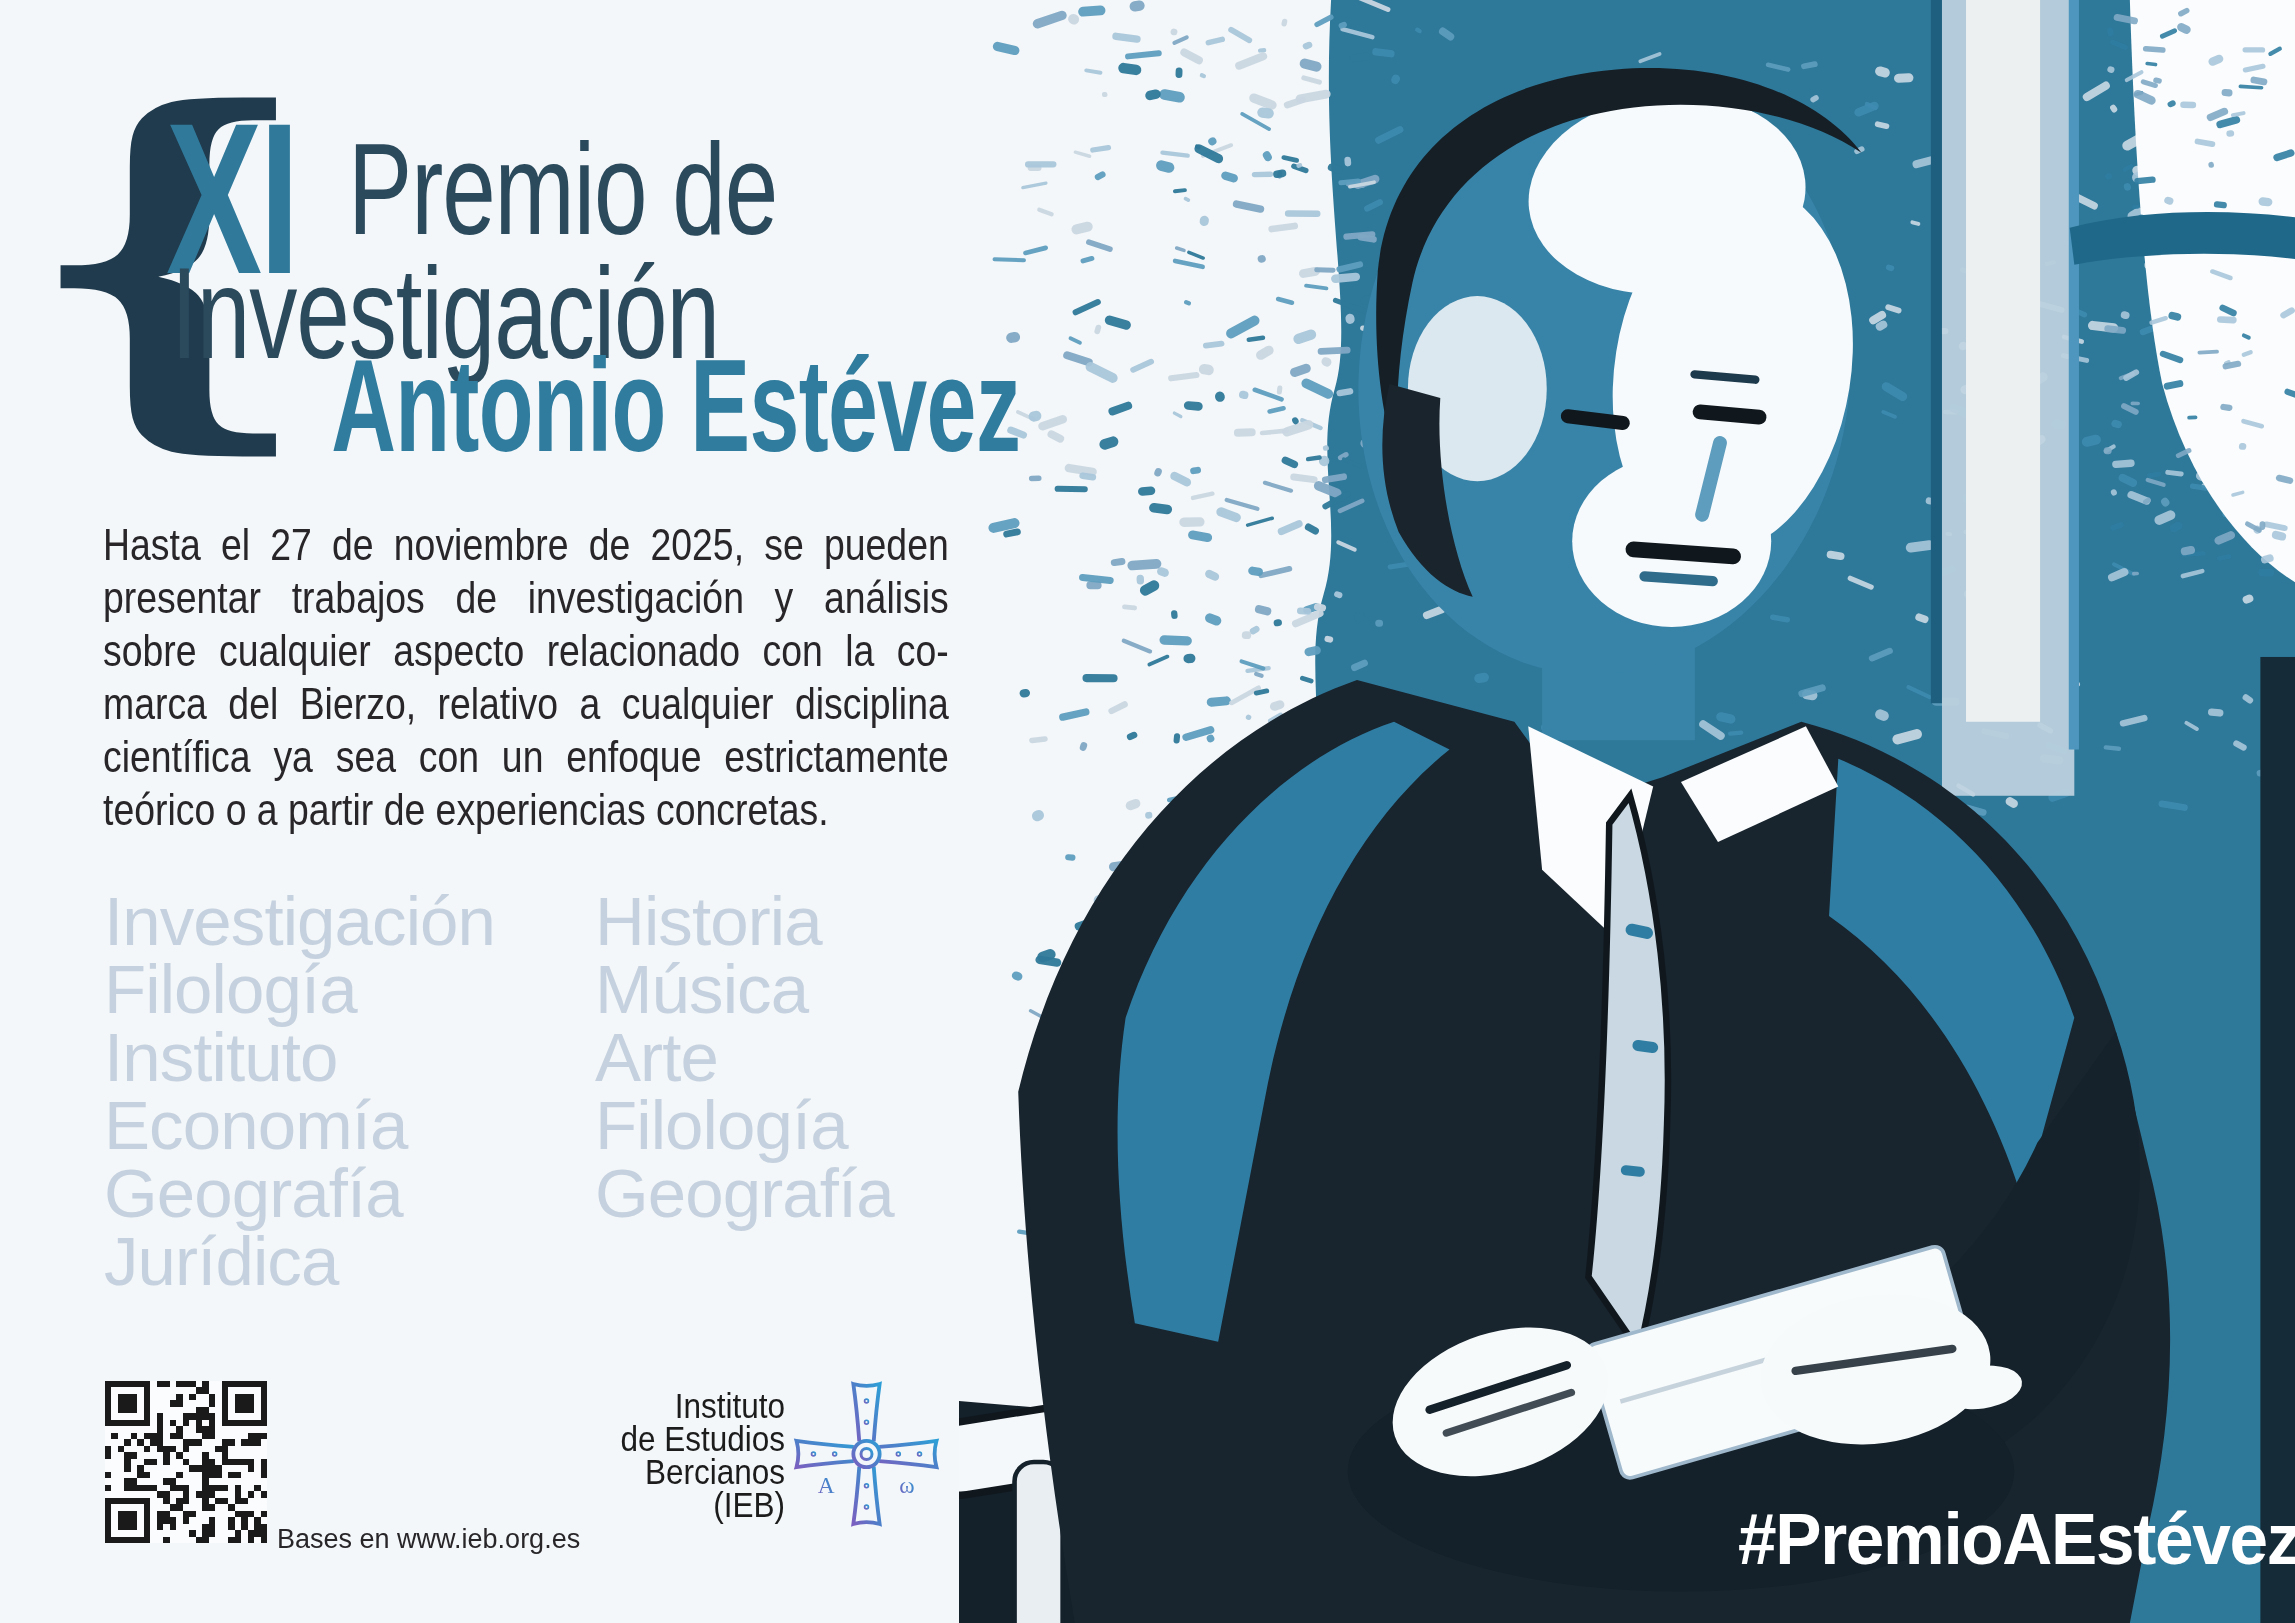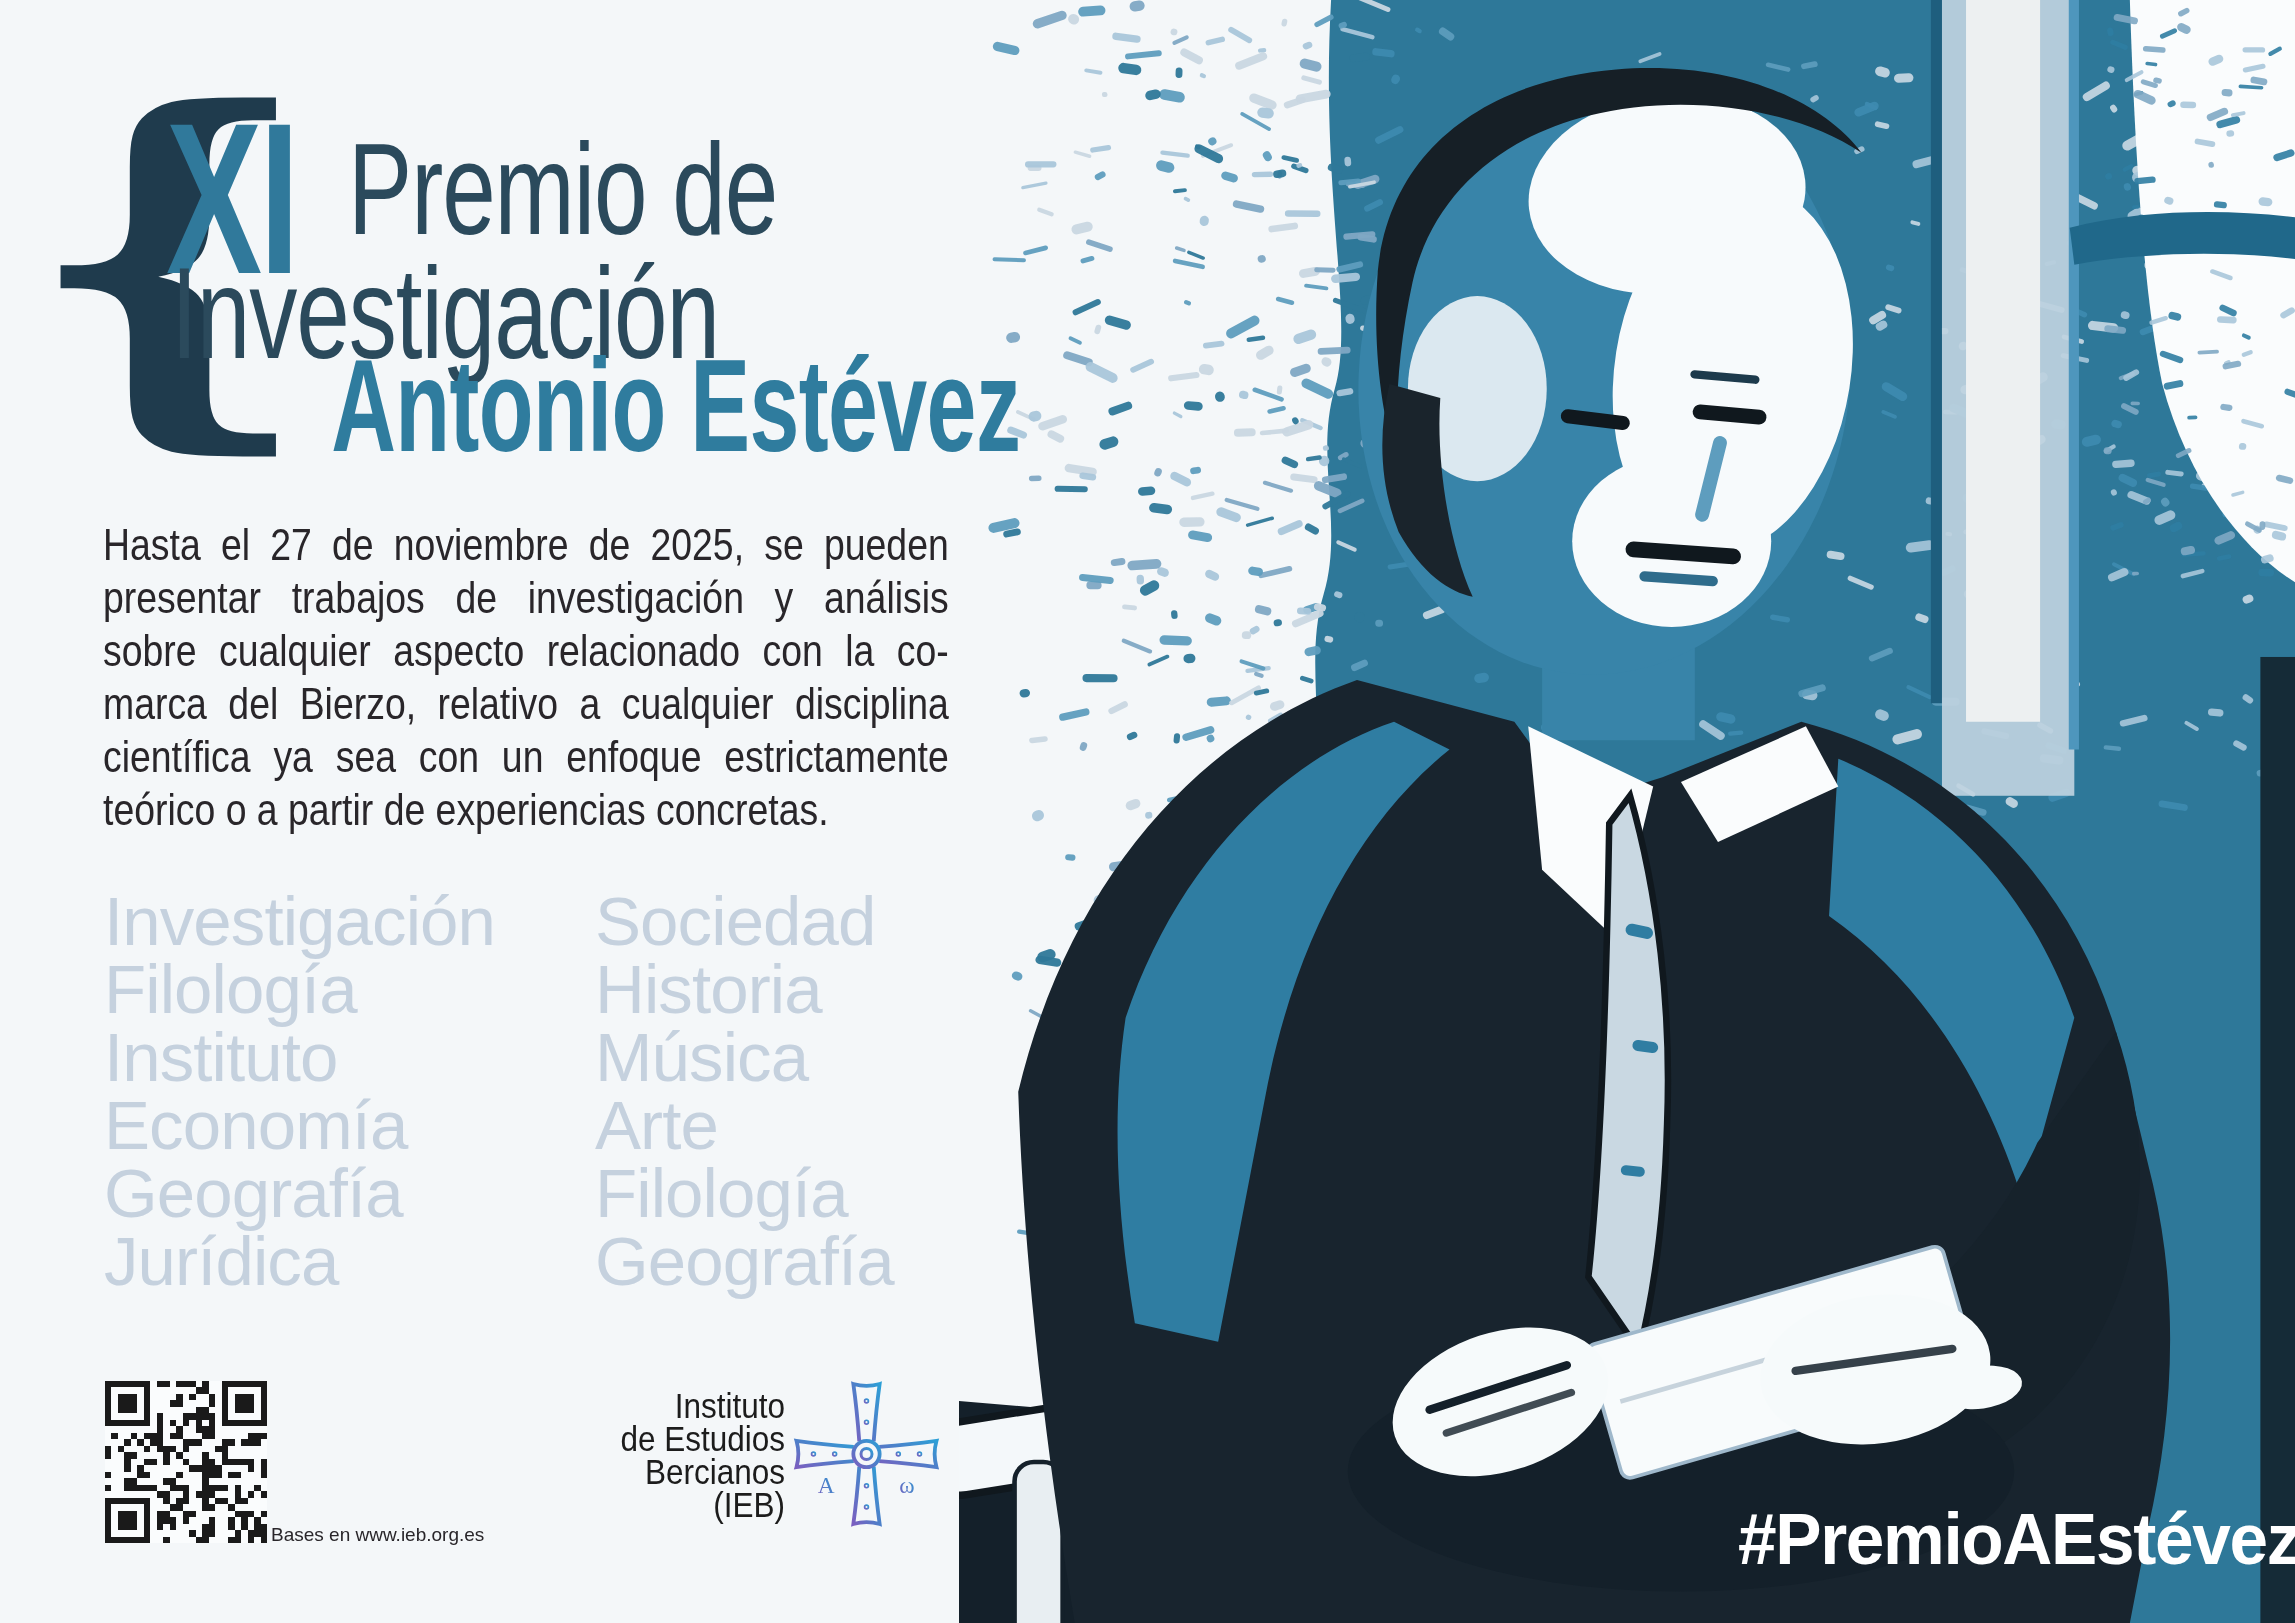--- a/index.html
+++ b/index.html
@@ -23,21 +23,21 @@
         transform:scaleX(0.85);transform-origin:0 0;letter-spacing:0;}
   .para .pl{text-align:justify;text-align-last:justify;}
   .para .pl.last{text-align-last:left;}
 
   .col{top:888px;font-size:69px;line-height:68px;color:#C5D1DE;letter-spacing:-0.9px;}
   .col1{left:104px;}
   .col2{left:595px;}
 
   .qr{left:105px;top:1381px;width:162px;height:162px;}
   .qr svg{width:100%;height:100%;display:block;}
-  .qrcap{left:271px;top:1524px;font-size:19px;color:#29262A;}
+  .qrcap{left:277px;top:1524px;font-size:27px;color:#29262A;}
 
   .logo-text{left:581px;top:1389px;width:204px;text-align:right;font-size:35px;line-height:33px;
              color:#1C1C1C;transform:scaleX(0.9);transform-origin:100% 0;}
   .cross{left:788px;top:1369px;width:157px;height:170px;}
   .cross svg{width:100%;height:100%;display:block;}
 
   
   .illustration{left:959px;top:0;width:1337px;height:1623px;}
   .illustration svg{width:100%;height:100%;display:block;}
 
@@ -67,21 +67,20 @@
 
   <div class="abs col col1">
     <div>Investigación</div>
     <div>Filología</div>
     <div>Instituto</div>
     <div>Economía</div>
     <div>Geografía</div>
     <div>Jurídica</div>
   </div>
   <div class="abs col col2">
-    <div>Sociedad</div>
     <div>Historia</div>
     <div>Música</div>
     <div>Arte</div>
     <div>Filología</div>
     <div>Geografía</div>
   </div>
 
   <div class="abs qr">
     <svg id="qr-svg" viewBox="0 0 25 25" shape-rendering="crispEdges" aria-hidden="true">
         <rect x="0" y="0" width="25" height="25" fill="#FAFCFD"></rect>

